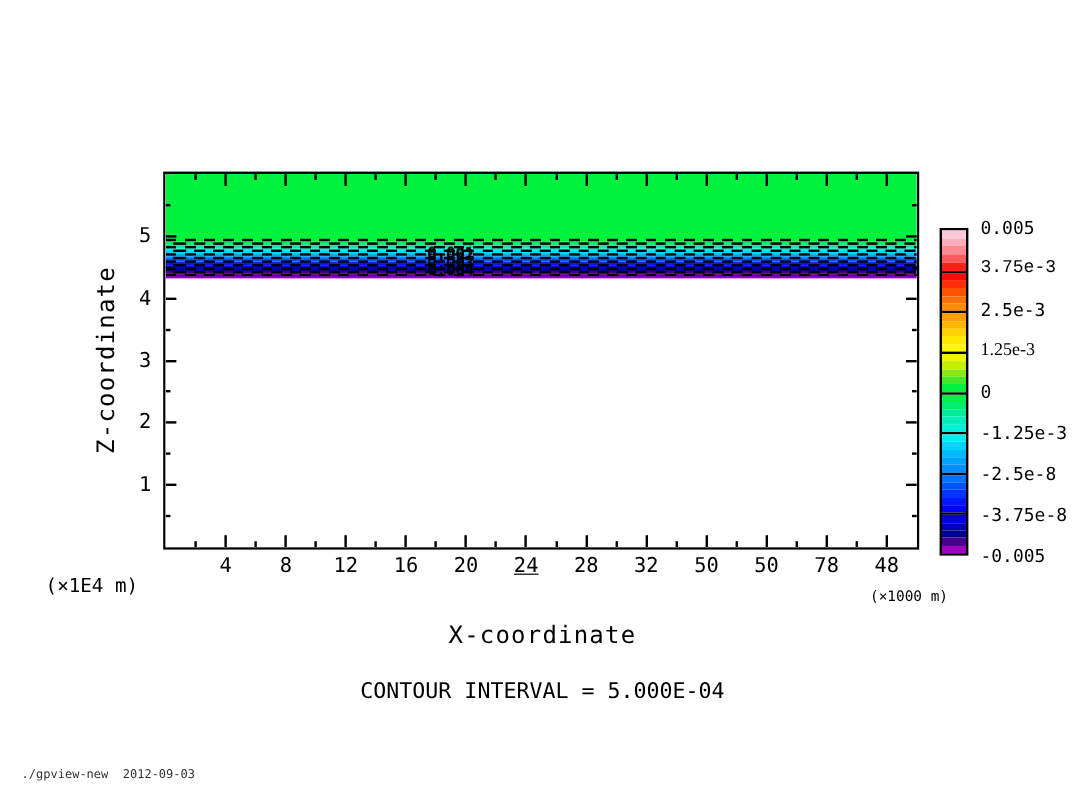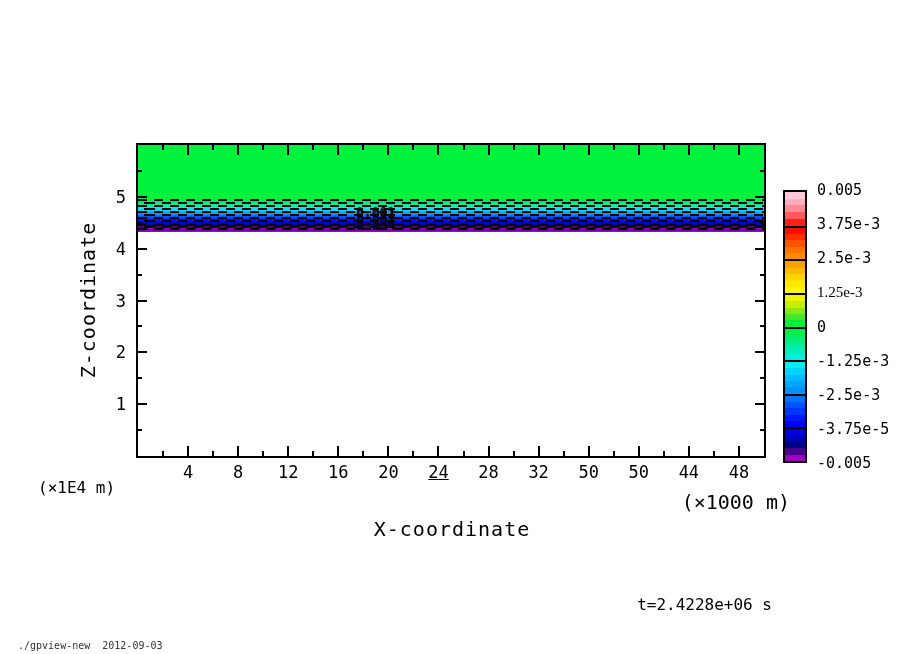--- a/index.html
+++ b/index.html
@@ -17,21 +17,21 @@
   .dash-row{position:absolute;left:0;width:100%;height:2px;
     background-image:repeating-linear-gradient(90deg,#000 0 9px,transparent 9px 16px);}
   .contour-label{position:absolute;font-size:13px;font-weight:bold;line-height:11px;letter-spacing:0;color:#000;}
   .tick{position:absolute;background:#000;}
   .x-tick-label{position:absolute;width:34px;text-align:center;font-size:17px;top:462px;}
   .y-tick-label{position:absolute;width:32px;text-align:right;font-size:17px;height:20px;line-height:20px;left:94px;}
   #y-axis-title{left:-12px;top:288px;width:200px;height:24px;text-align:center;
     transform:rotate(-90deg);font-size:20px;letter-spacing:1px;}
   #x-axis-title{left:0;top:517px;width:904px;text-align:center;font-size:20px;letter-spacing:1px;}
   #y-axis-unit{left:38px;top:478px;font-size:16px;}
-  #x-axis-unit{left:660px;top:490px;width:130px;text-align:right;font-size:20px;}
+  #x-axis-unit{left:660px;top:490px;width:130px;text-align:right;font-size:12px;}
   #colorbar{left:783px;top:190px;width:24px;height:273px;border:2px solid #000;box-sizing:border-box;}
   .cb-seg{position:relative;width:100%;border-top:2px solid #000;box-sizing:border-box;}
   .cb-seg:first-child{border-top:none;}
   .cb-step{width:100%;}
   .cb-label{position:absolute;left:817px;font-size:15px;height:16px;line-height:16px;white-space:nowrap;}
   #contour-interval{left:0;top:566px;width:904px;text-align:center;font-size:18px;white-space:pre;}
   #time-note{left:560px;top:595px;width:212px;text-align:right;font-size:16px;white-space:pre;}
   #footer-left{left:18px;top:640px;font-size:10px;color:#333;white-space:pre;}
   #footer-right{left:400px;top:640px;width:460px;text-align:right;font-size:9.5px;color:#333;white-space:pre;}
 </style>
@@ -165,21 +165,21 @@
       <div class="abs x-tick-label" style="left: 171.08px;">4</div>
       <div class="abs x-tick-label" style="left: 221.16px;">8</div>
       <div class="abs x-tick-label" style="left: 271.24px;">12</div>
       <div class="abs x-tick-label" style="left: 321.32px;">16</div>
       <div class="abs x-tick-label" style="left: 371.4px;">20</div>
       <div class="abs x-tick-label" style="left: 421.48px; text-decoration: underline;">24</div>
       <div class="abs x-tick-label" style="left: 471.56px;">28</div>
       <div class="abs x-tick-label" style="left: 521.64px;">32</div>
       <div class="abs x-tick-label" style="left: 571.72px;">50</div>
       <div class="abs x-tick-label" style="left: 621.8px;">50</div>
-      <div class="abs x-tick-label" style="left: 671.88px;">44</div>
+      <div class="abs x-tick-label" style="left: 671.88px;">78</div>
       <div class="abs x-tick-label" style="left: 721.96px;">48</div>
     </div>
   <div id="y-tick-labels">
       <div class="abs y-tick-label" style="top: 394.167px;">1</div>
       <div class="abs y-tick-label" style="top: 342.333px;">2</div>
       <div class="abs y-tick-label" style="top: 290.5px;">3</div>
       <div class="abs y-tick-label" style="top: 238.667px;">4</div>
       <div class="abs y-tick-label" style="top: 186.833px;">5</div>
     </div>
 
@@ -241,27 +241,27 @@
       <div class="cb-seg" style="height: 12.5%; display: flex; flex-direction: column;">
         <div class="cb-step" style="background: rgb(0, 0, 224); flex: 1 1 0%;"></div>
         <div class="cb-step" style="background: rgb(0, 0, 180); flex: 1 1 0%;"></div>
         <div class="cb-step" style="background: rgb(0, 0, 136); flex: 1 1 0%;"></div>
         <div class="cb-step" style="background: rgb(72, 0, 140); flex: 1 1 0%;"></div>
         <div class="cb-step" style="background: rgb(160, 0, 192); flex: 1 1 0%;"></div>
       </div>
     </div>
   <div id="colorbar-labels">
       <div class="cb-label" style="top: 182px;">0.005</div>
-      <div class="cb-label" style="top: 216.125px;">3.75e-3</div>
+      <div class="cb-label" style="top: 216.125px; font-family: Liberation Mono, monospace;">3.75e-3</div>
       <div class="cb-label" style="top: 250.25px;">2.5e-3</div>
       <div class="cb-label" style="top: 284.375px; font-family: Liberation Serif, serif;">1.25e-3</div>
       <div class="cb-label" style="top: 318.5px;">0</div>
       <div class="cb-label" style="top: 352.625px;">-1.25e-3</div>
-      <div class="cb-label" style="top: 386.75px;">-2.5e-3</div>
-      <div class="cb-label" style="top: 420.875px;">-3.75e-5</div>
+      <div class="cb-label" style="top: 386.75px;">-2.5e-8</div>
+      <div class="cb-label" style="top: 420.875px;">-3.75e-8</div>
       <div class="cb-label" style="top: 455px;">-0.005</div>
     </div>
 
-  <div class="abs" id="time-note">t=2.4228e+06 s</div>
+  <div class="abs" id="contour-interval">CONTOUR INTERVAL = 5.000E-04</div>
 
   <div class="abs" id="footer-left">./gpview-new  2012-09-03</div>
 
 </div>
 
 </body></html>

